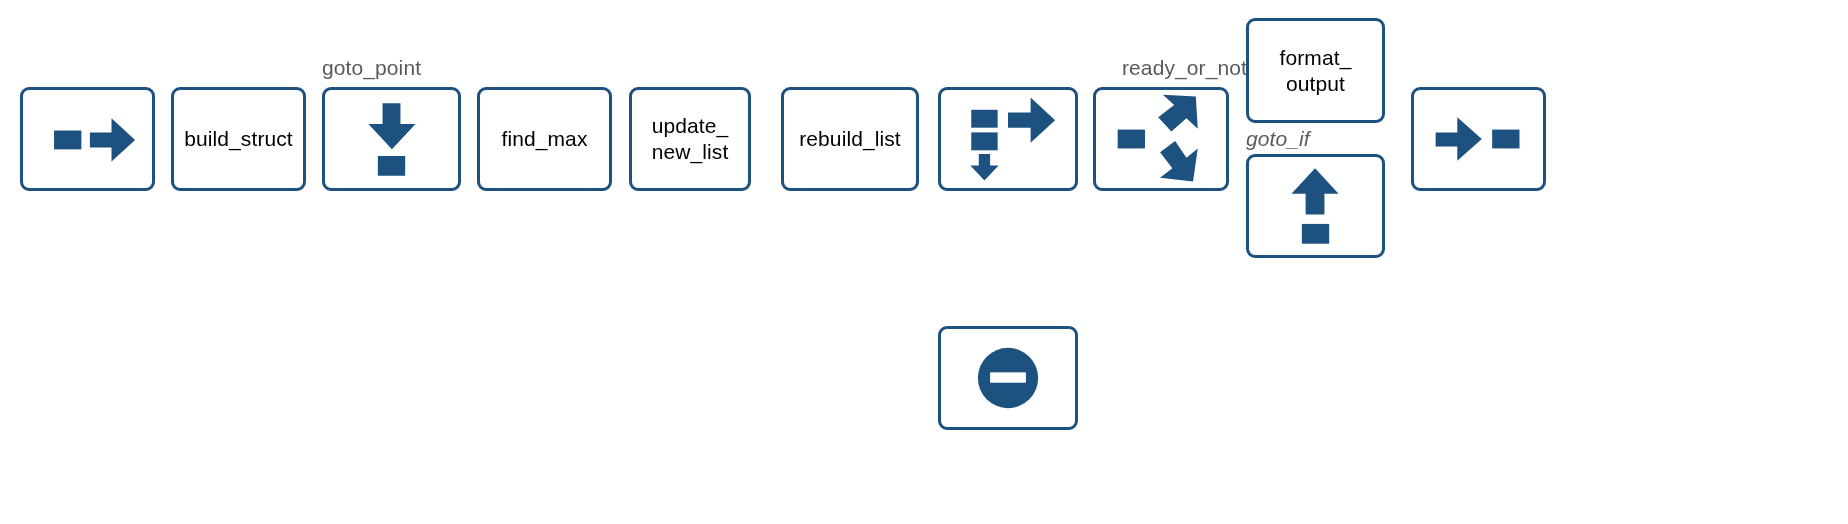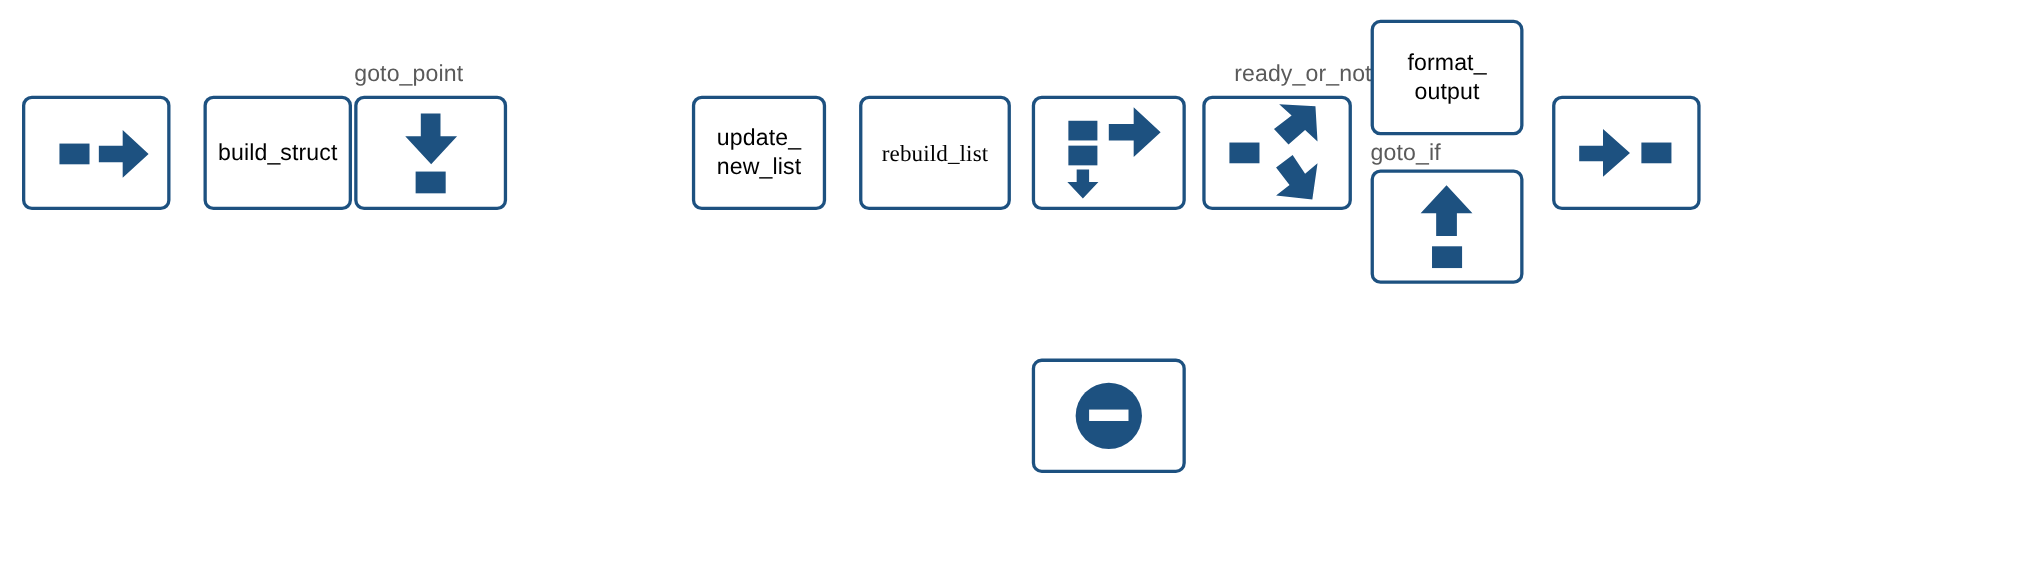--- a/index.html
+++ b/index.html
@@ -67,41 +67,44 @@
 
   <div class="node" style="left:20px; top:87px; width:135px; height:104px;">
     <span class="icon-wrap">
       <svg viewBox="0 0 135 104">
         <rect class="fill-blue" x="32" y="43" width="29" height="20"></rect>
         <path class="fill-blue" d="M70 45 h23 v-15 l25 23 -25 23 v-15 h-23 z"></path>
       </svg>
     </span>
   </div>
 
-  <div class="node" style="left:185px; top:87px; width:135px; height:104px;">
+  <div class="node" style="left:171px; top:87px; width:135px; height:104px;">
     <span class="node-text">build_struct</span>
   </div>
 
   <div class="node-label" style="left:322px; top:55px; width:139px;">goto_point</div>
   <div class="node" style="left:322px; top:87px; width:139px; height:104px;">
     <span class="icon-wrap">
       <svg viewBox="0 0 139 104">
         <path class="fill-blue" d="M60 14 h19 v22 h16 l-25 27 -25 -27 h15 z"></path>
         <rect class="fill-blue" x="55" y="70" width="29" height="21"></rect>
       </svg>
     </span>
   </div>
 
+  <div class="node" style="left:477px; top:87px; width:135px; height:104px;">
+    <span class="node-text">find_max</span>
+  </div>
 
   <div class="node" style="left:629px; top:87px; width:122px; height:104px;">
     <span class="node-text">update_
 new_list</span>
   </div>
 
-  <div class="node" style="left:781px; top:87px; width:138px; height:104px;font-family:Liberation Serif, serif;">
+  <div class="node" style="left:781px; top:87px; width:138px; height:104px;">
     <span class="node-text">rebuild_list</span>
   </div>
 
   <div class="node" style="left:938px; top:87px; width:140px; height:104px;">
     <span class="icon-wrap">
       <svg viewBox="0 0 140 104">
         <rect class="fill-blue" x="31" y="21" width="28" height="19"></rect>
         <rect class="fill-blue" x="31" y="45" width="28" height="19"></rect>
         <path class="fill-blue" d="M70 24 h24 v-16 l26 24 -26 24 v-16 h-24 z"></path>
         <path class="fill-blue" d="M39 68 h12 v12 h9 l-15 16 -15 -16 h9 z"></path>
@@ -118,21 +121,21 @@
         <path class="fill-blue" d="M102 97 l-35 -4 13 -10 -13 -17 16 -12 12 18 12 -10 z"></path>
       </svg>
     </span>
   </div>
 
   <div class="node" style="left:1246px; top:18px; width:139px; height:105px;">
     <span class="node-text">format_
 output</span>
   </div>
 
-  <div class="node-label" style="left:1246px; top:126px; width:139px;">goto_if</div>
+  <div class="node-label" style="left:1246px; top:126px; width:139px;font-style:italic;">goto_if</div>
   <div class="node" style="left:1246px; top:154px; width:139px; height:104px;">
     <span class="icon-wrap">
       <svg viewBox="0 0 139 104">
         <path class="fill-blue" d="M69 12 l25 27 -15 0 v22 h-20 v-22 h-15 z"></path>
         <rect class="fill-blue" x="55" y="71" width="29" height="21"></rect>
       </svg>
     </span>
   </div>
 
   <div class="node" style="left:1411px; top:87px; width:135px; height:104px;">

